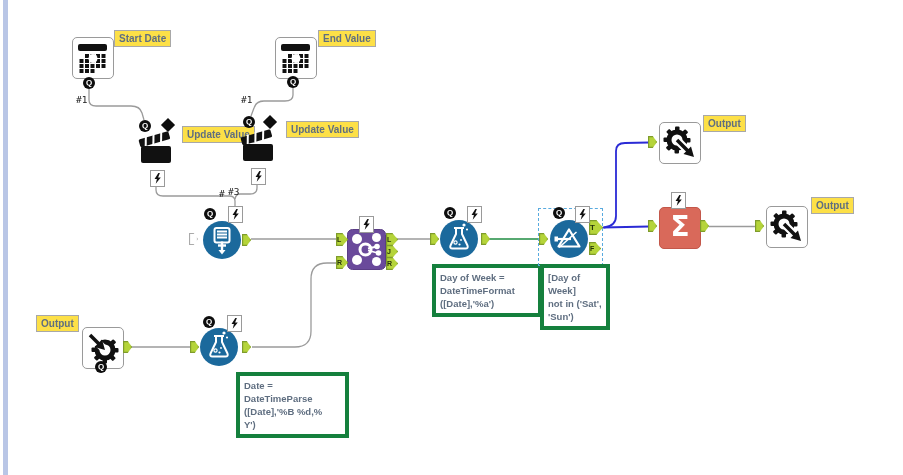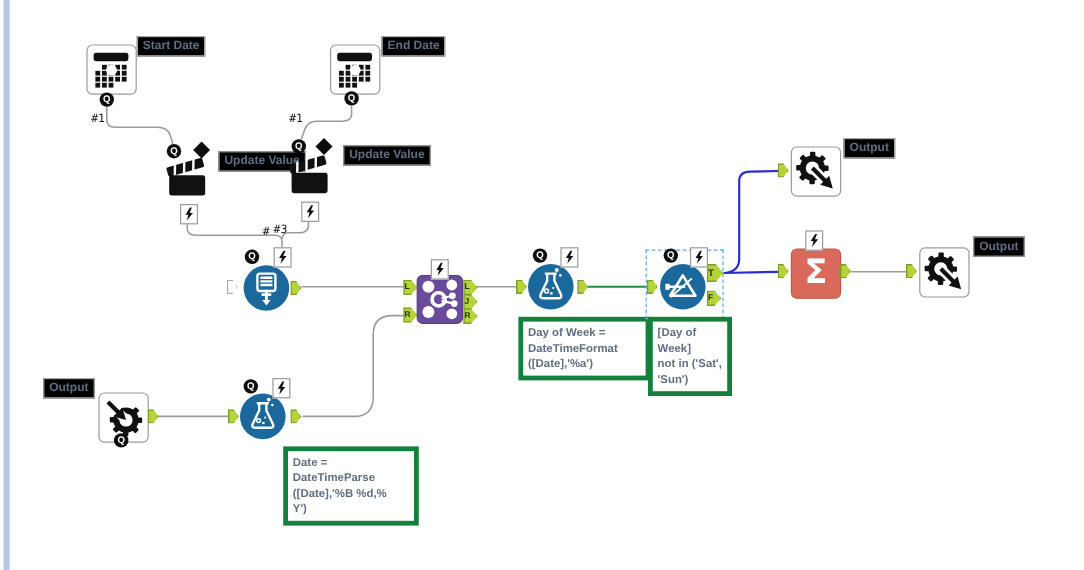--- a/index.html
+++ b/index.html
@@ -1,20 +1,20 @@
 <!DOCTYPE html>
 <html><head>
 <meta charset="utf-8">
 <style>
   html,body{margin:0;padding:0;background:#fff;}
   .canvas{position:relative;width:903px;height:475px;background:#ffffff;overflow:hidden;
           font-family:"Liberation Sans",sans-serif;}
   .left-strip{position:absolute;left:3px;top:0;width:5px;height:475px;background:#b9c6e6;}
   .wires{position:absolute;left:0;top:0;width:903px;height:475px;}
-  .tool-label{position:absolute;background:#000000;border:1px solid #a8a8a8;color:#5f6e80;
+  .tool-label{position:absolute;background:#fde047;border:1px solid #a8a8a8;color:#5f6e80;
       font-size:10px;font-weight:bold;padding:2px 4px 1px 4px;white-space:nowrap;z-index:1;line-height:12px;}
   .annotation{position:absolute;background:#fff;border:4px solid #15803d;color:#5f6e80;
       font-size:9.5px;font-weight:bold;padding:3px 4px;white-space:pre-line;line-height:13px;z-index:1;}
   .conn-label{position:absolute;font-family:"DejaVu Sans Mono",monospace;font-size:9.5px;color:#1a1a1a;z-index:3;}
   .tool-sq{position:absolute;width:40px;height:40px;background:#fff;border:1px solid #9a9a9a;border-radius:5px;
       display:flex;align-items:center;justify-content:center;z-index:2;}
   .circle-tool{position:absolute;width:38px;height:38px;border-radius:50%;background:#1b699c;z-index:2;
       display:flex;align-items:center;justify-content:center;}
   .qbadge{position:absolute;width:12px;height:12px;border-radius:50%;background:#0d0d0d;color:#fff;
       font-size:8px;font-weight:bold;display:flex;align-items:center;justify-content:center;z-index:4;line-height:12px;}
@@ -84,21 +84,21 @@
           <rect x="28.5" y="26" width="4" height="4"></rect>
         <rect x="6.5" y="31" width="4" height="4"></rect>
           <rect x="12" y="31" width="4" height="4"></rect>
           <rect x="17.5" y="31" width="4" height="4"></rect>
       </g>
       <circle cx="20" cy="20.5" r="4.5" fill="#fff"></circle>
     </svg>
   </div>
   <div class="qbadge" style="left:83px;top:77px;">Q</div>
 
-  <div class="tool-label" style="left:318px;top:30px;">End Date</div>
+  <div class="tool-label" style="left:318px;top:30px;">End Value</div>
   <div class="tool-sq" style="left:275px;top:37px;">
     <svg width="40" height="40" viewBox="0 0 40 40">
       <rect x="5" y="6" width="29" height="7" rx="2" fill="#111"></rect>
       <g fill="#111">
         <rect x="12" y="16" width="4" height="4"></rect>
           <rect x="17.5" y="16" width="4" height="4"></rect>
           <rect x="23" y="16" width="4" height="4"></rect>
           <rect x="28.5" y="16" width="4" height="4"></rect>
         <rect x="6.5" y="21" width="4" height="4"></rect>
           <rect x="12" y="21" width="4" height="4"></rect>

